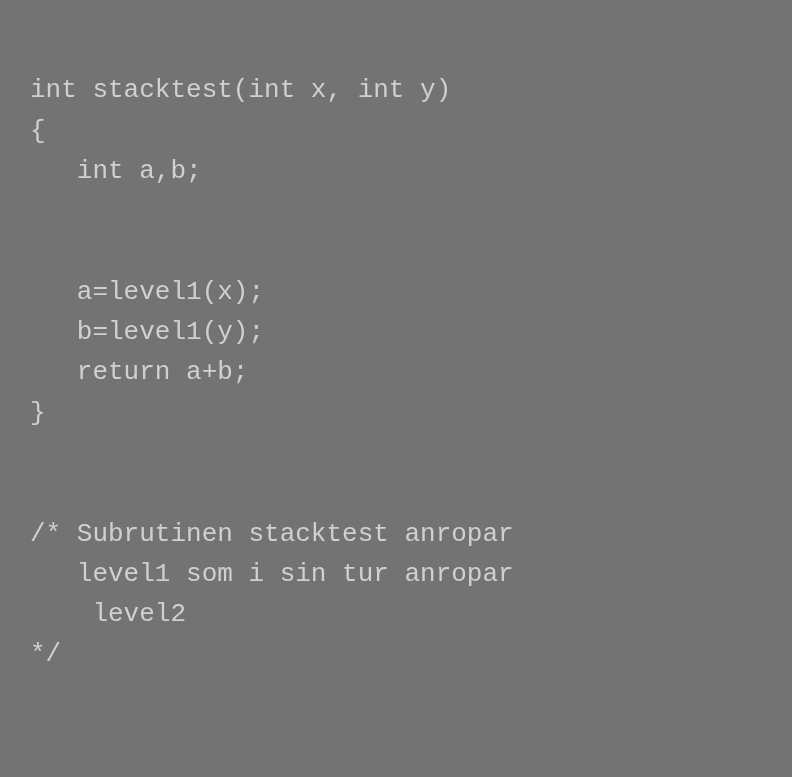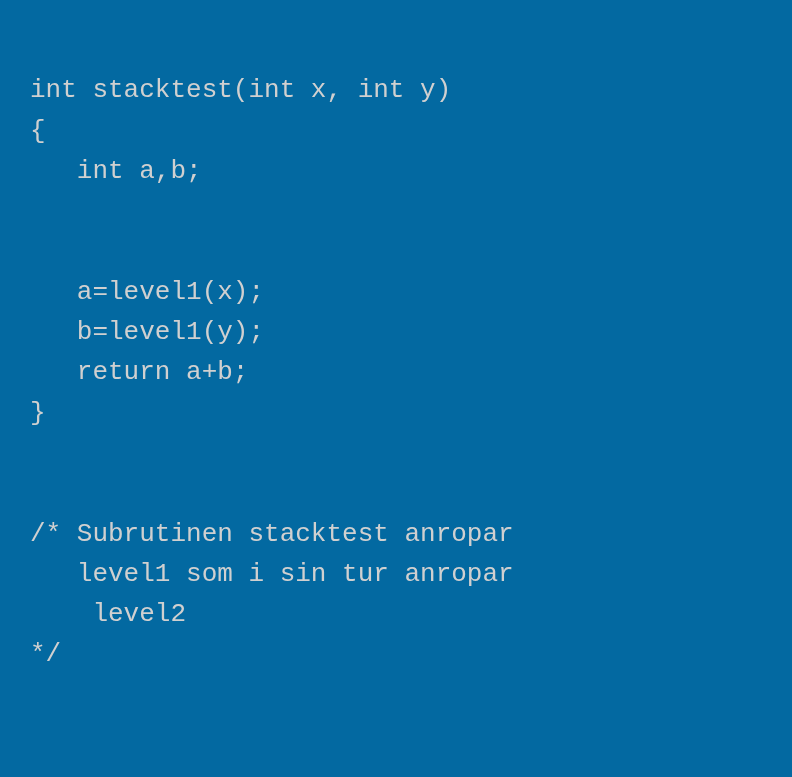--- a/index.html
+++ b/index.html
@@ -12,21 +12,21 @@
       background-color: #1a1a1a;
       width: 792px;
       height: 777px;
       display: flex;
       align-items: flex-start;
       justify-content: flex-start;
       overflow: hidden;
     }
 
     .code-container {
-      background-color: #0369a1;
+      background-color: #737373;
       width: 792px;
       height: 777px;
       padding: 30px 30px;
       font-family: 'Courier New', Courier, monospace;
       font-size: 26px;
       line-height: 1.55;
       color: #d0d0d0;
       white-space: pre;
     }
 

